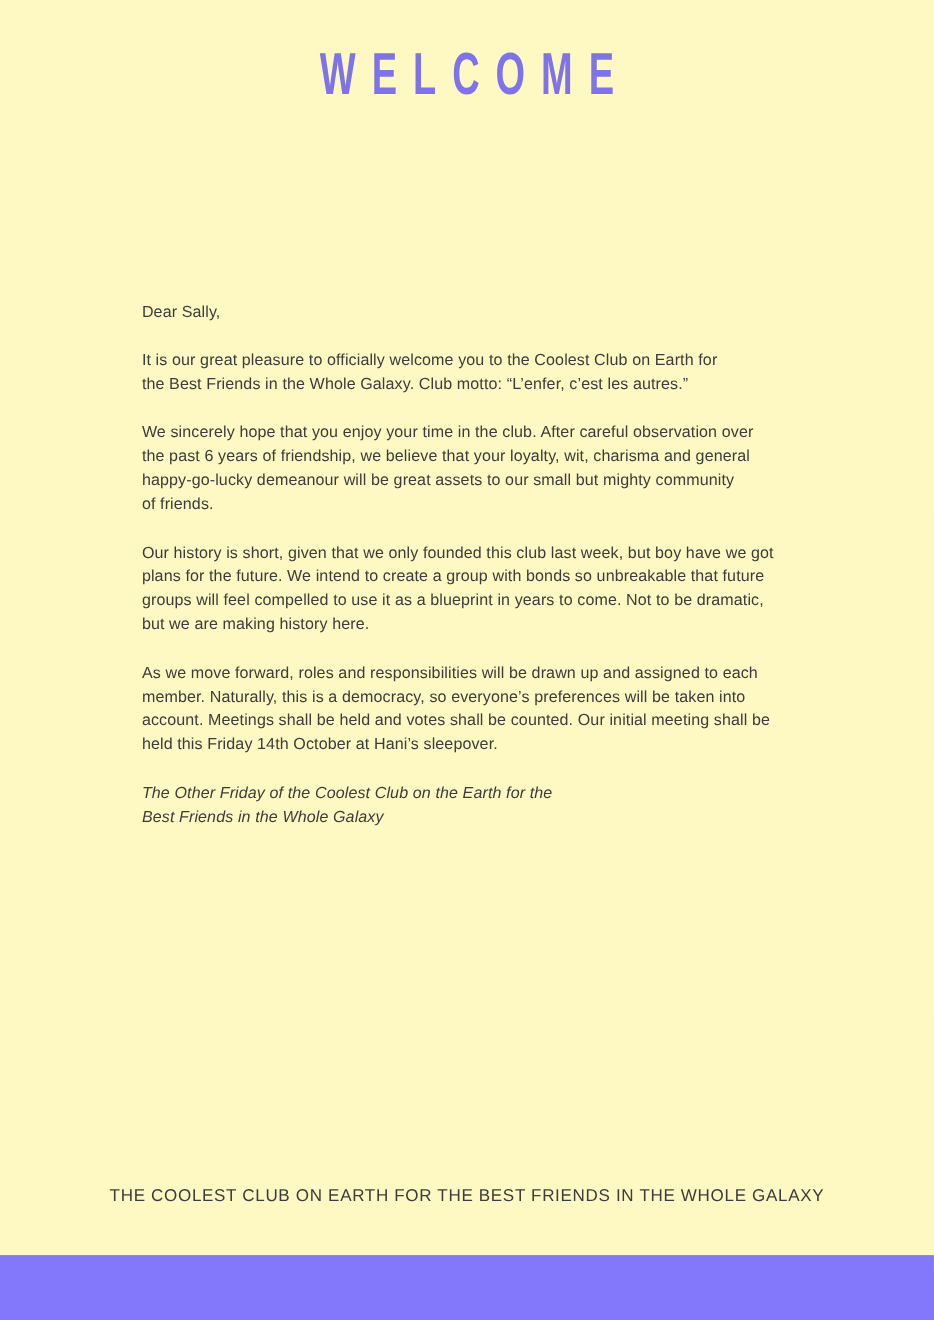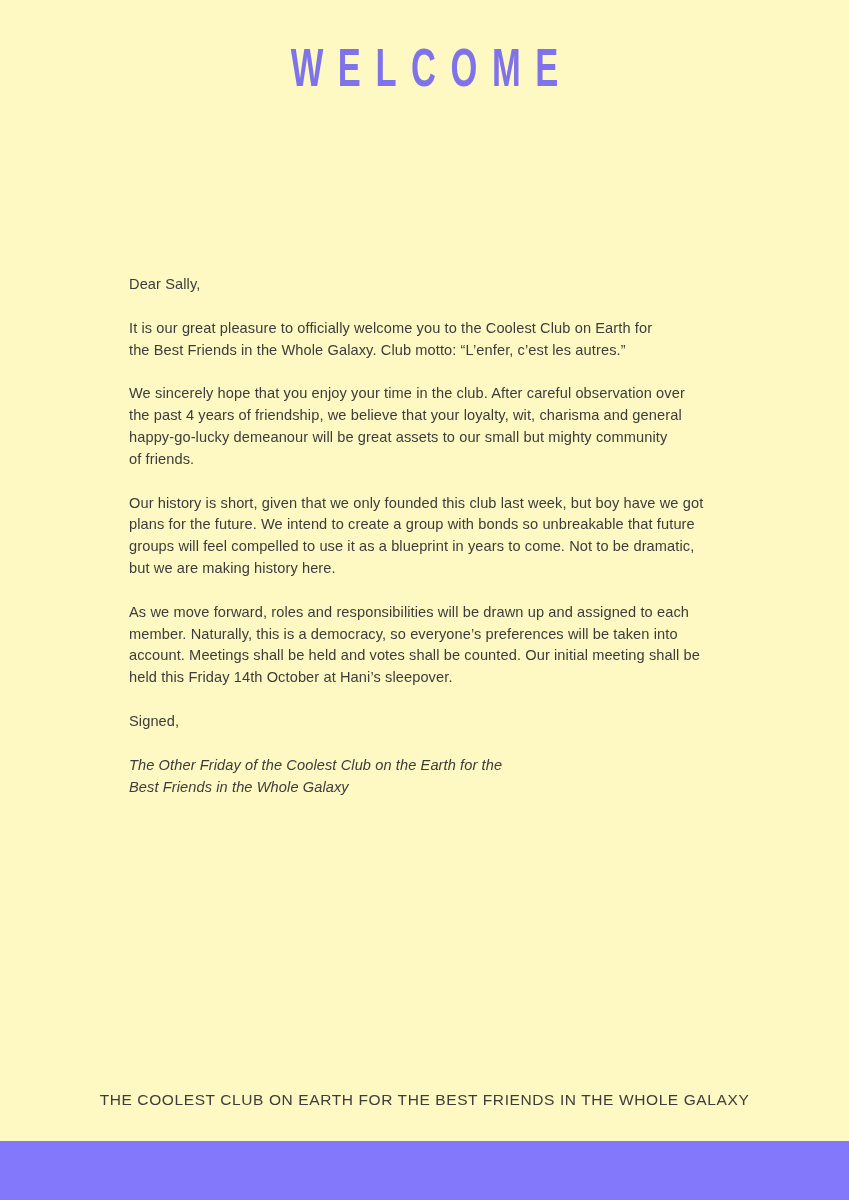--- a/index.html
+++ b/index.html
@@ -47,21 +47,21 @@
     margin: 0 0 22px 0;
     white-space: pre-line;
   }
   .letter p.bold   { font-weight: 400; }
   .letter p.italic { font-style: italic; }
   .footer-line {
     position: absolute;
     top: 1079px;
     left: 0;
     right: 0;
-    margin: 12px;
+    margin: 0;
     text-align: center;
     font-size: 15.5px;
     font-weight: 400;
     letter-spacing: 0.6px;
     color: #3c3c3c;
     white-space: nowrap;
   }
   .bottom-band {
     position: absolute;
     left: 0;
@@ -76,32 +76,31 @@
 
 <div class="page" style="--accent: #7f73e9; --band: #8377fb; background: #fef9c3; color: rgb(60, 60, 60);">
 
   <h1 class="welcome">WELCOME</h1>
 
   <div class="letter">
       <p class="regular">Dear Sally,</p>
       <p class="bold">It is our great pleasure to officially welcome you to the Coolest Club on Earth for
 the Best Friends in the Whole Galaxy. Club motto: “L’enfer, c’est les autres.”</p>
       <p class="regular">We sincerely hope that you enjoy your time in the club. After careful observation over
-the past 4 years of friendship, we believe that your loyalty, wit, charisma and general
+the past 6 years of friendship, we believe that your loyalty, wit, charisma and general
 happy-go-lucky demeanour will be great assets to our small but mighty community
 of friends.</p>
       <p class="regular">Our history is short, given that we only founded this club last week, but boy have we got
 plans for the future. We intend to create a group with bonds so unbreakable that future
 groups will feel compelled to use it as a blueprint in years to come. Not to be dramatic,
 but we are making history here.</p>
       <p class="regular">As we move forward, roles and responsibilities will be drawn up and assigned to each
 member. Naturally, this is a democracy, so everyone’s preferences will be taken into
 account. Meetings shall be held and votes shall be counted. Our initial meeting shall be
 held this Friday 14th October at Hani’s sleepover.</p>
-      <p class="bold">Signed,</p>
       <p class="italic">The Other Friday of the Coolest Club on the Earth for the
 Best Friends in the Whole Galaxy</p>
     </div>
 
   <p class="footer-line">THE COOLEST CLUB ON EARTH FOR THE BEST FRIENDS IN THE WHOLE GALAXY</p>
 
   <div class="bottom-band"></div>
 
 </div>
 

